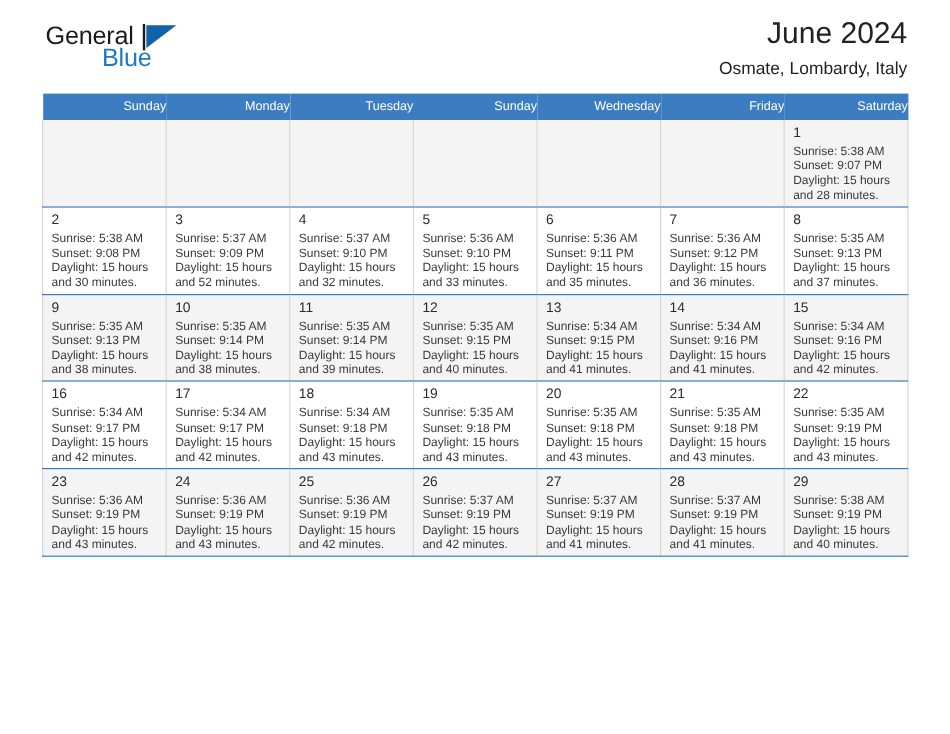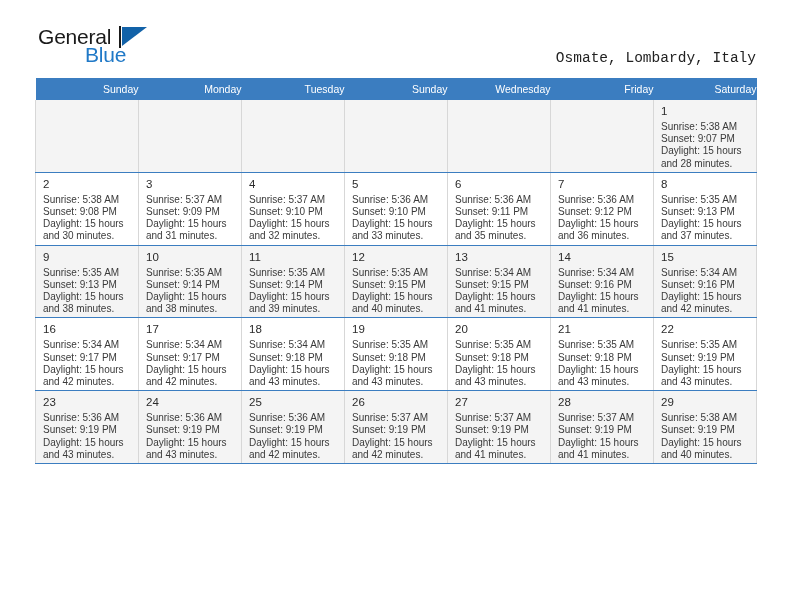--- a/index.html
+++ b/index.html
@@ -18,21 +18,21 @@
     position: relative;
     width: 792px;
     height: 612px;
     box-sizing: border-box;
     padding: 0 35px;
   }
 
   
   .header {
     display: flex;
-    align-items: flex-end;
+    align-items: center;
     justify-content: space-between;
     height: 72px;
     padding-top: 12px;
     box-sizing: border-box;
     gap: 28px;
   }
   .logo {
     position: relative;
     width: 130px;
     height: 48px;
@@ -89,21 +89,20 @@
     line-height: 30px;
     font-weight: normal;
     margin: 0;
   }
   .cal-subtitle {
     font-size: 14.5px;
     color: #222222;
     line-height: 20px;
     margin: 5px 0 4px 0;
     font-weight: normal;
-    font-family: Liberation Mono, monospace;
   }
 
   
   .calendar {
     width: 722px;
     border-collapse: collapse;
     table-layout: fixed;
     margin-top: 6px;
   }
   .calendar th {
@@ -163,20 +162,21 @@
     <div class="logo">
       <span class="logo-general">General</span>
       <span class="logo-flag">
         <span class="pole"></span>
         <span class="tri"></span>
       </span>
       <span class="logo-blue">Blue</span>
     </div>
 
     <div class="title-block">
+      <h1 class="cal-title">June 2024</h1>
       <div class="cal-subtitle">Osmate, Lombardy, Italy</div>
     </div>
 
   </div>
 
   <table class="calendar">
     <thead>
       <tr>
         <th>Sunday</th>
         <th>Monday</th>
@@ -219,21 +219,21 @@
               </div>
             </div>
           </td>
           <td>
             <div class="cell-inner">
               <div class="day-num">3</div>
               <div class="day-info">
                 <div>Sunrise: 5:37 AM</div>
                 <div>Sunset: 9:09 PM</div>
                 <div>Daylight: 15 hours</div>
-                <div>and 31 minutes.</div>
+                <div>and 52 minutes.</div>
               </div>
             </div>
           </td>
           <td>
             <div class="cell-inner">
               <div class="day-num">4</div>
               <div class="day-info">
                 <div>Sunrise: 5:37 AM</div>
                 <div>Sunset: 9:10 PM</div>
                 <div>Daylight: 15 hours</div>

